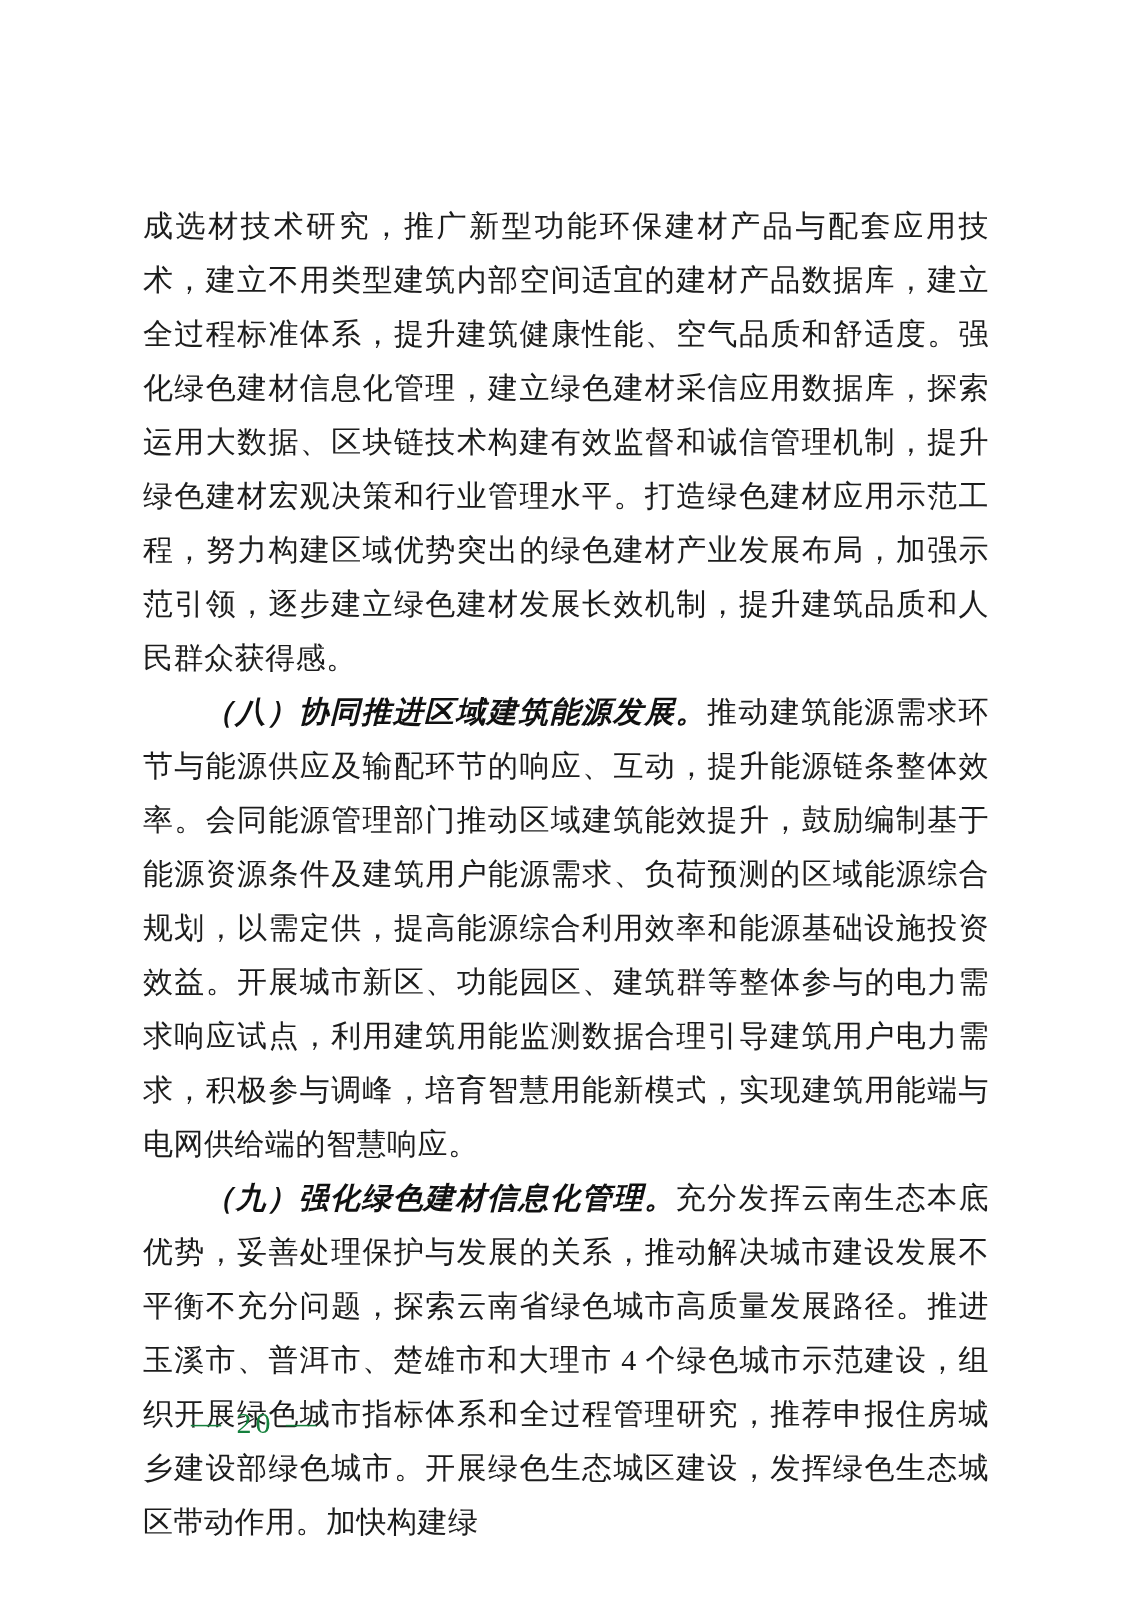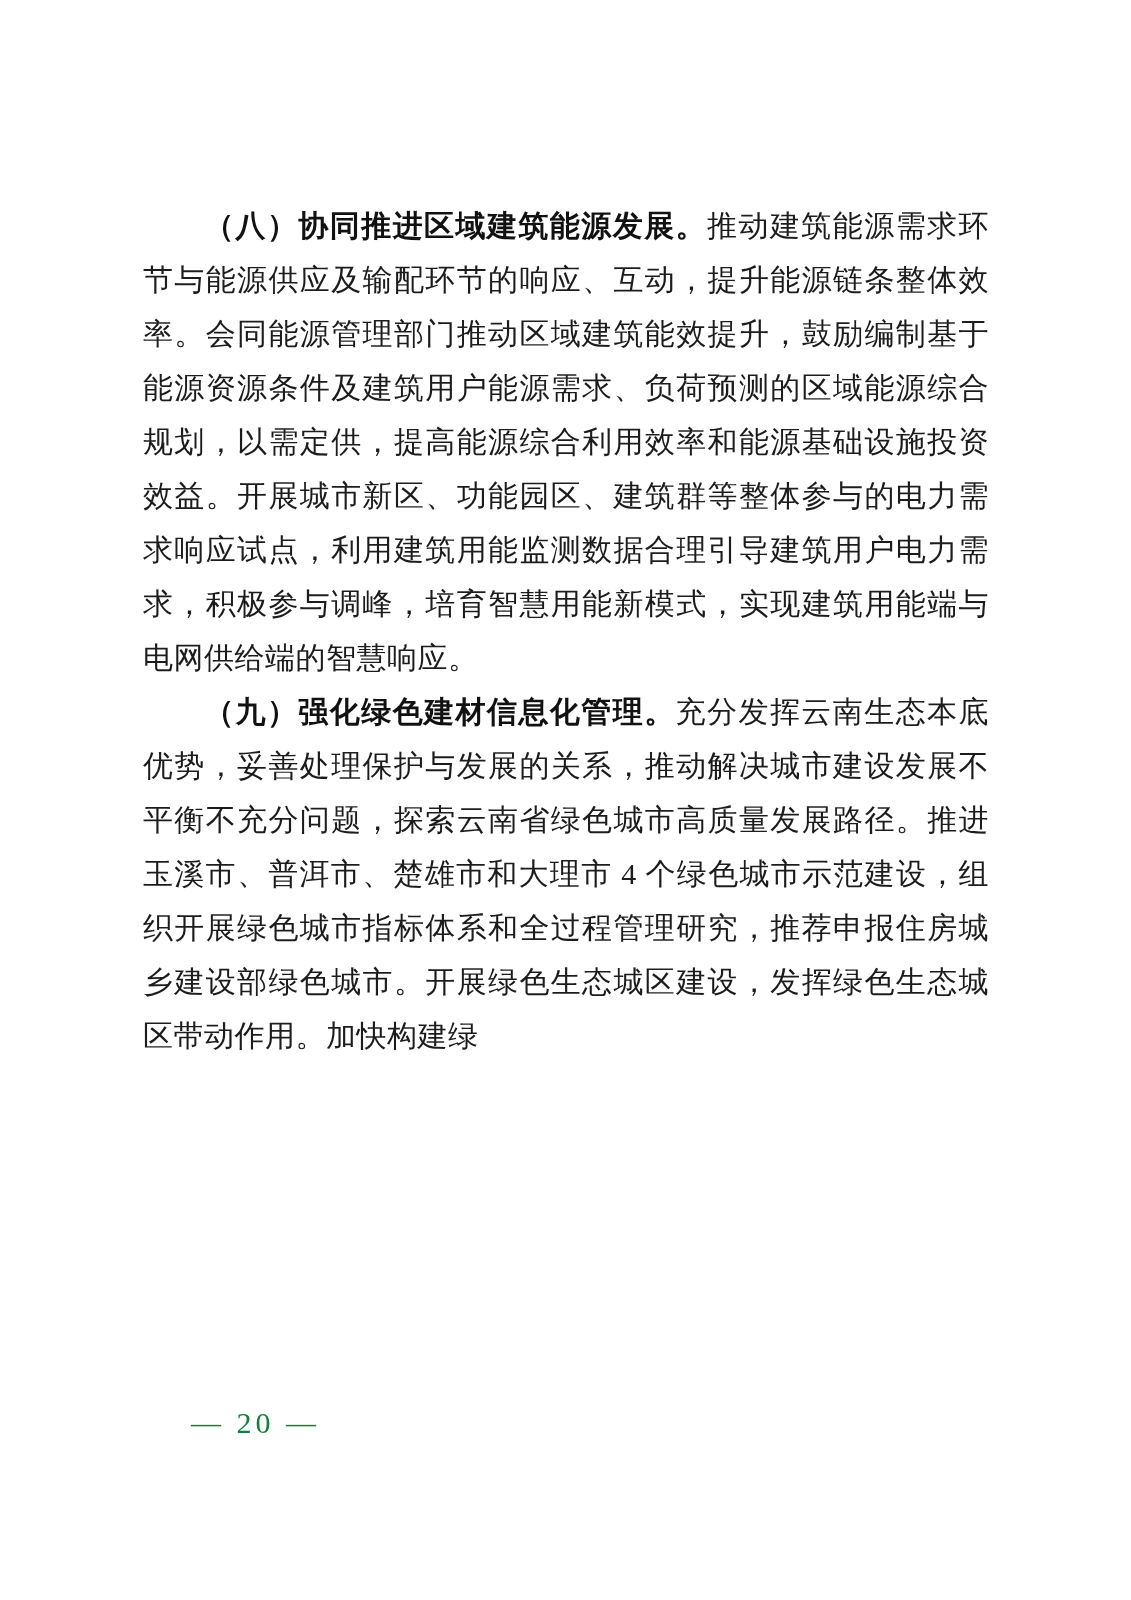--- a/index.html
+++ b/index.html
@@ -31,36 +31,38 @@
     text-justify: inter-ideograph;
     letter-spacing: 0.5px;
     word-break: break-all;
   }
   .para.indent {
     text-indent: 61px;
   }
   .para .lead {
     font-weight: 700;
     color: #111111;
+    font-style: italic;
   }
   .page-number {
     position: absolute;
     left: 191px;
     top: 1406px;
     font-size: 30px;
     letter-spacing: 4px;
     color: #15803d;
   }
 </style>
 </head>
 <body>
 
 <div class="doc-page">
   <div class="doc-body">
 
+    <p class="para"><span>成选材技术研究，推广新型功能环保建材产品与配套应用技术，建立不用类型建筑内部空间适宜的建材产品数据库，建立全过程标准体系，提升建筑健康性能、空气品质和舒适度。强化绿色建材信息化管理，建立绿色建材采信应用数据库，探索运用大数据、区块链技术构建有效监督和诚信管理机制，提升绿色建材宏观决策和行业管理水平。打造绿色建材应用示范工程，努力构建区域优势突出的绿色建材产业发展布局，加强示范引领，逐步建立绿色建材发展长效机制，提升建筑品质和人民群众获得感。</span></p>
 
     <p class="para indent"><span class="lead">（八）协同推进区域建筑能源发展。</span><span>推动建筑能源需求环节与能源供应及输配环节的响应、互动，提升能源链条整体效率。会同能源管理部门推动区域建筑能效提升，鼓励编制基于能源资源条件及建筑用户能源需求、负荷预测的区域能源综合规划，以需定供，提高能源综合利用效率和能源基础设施投资效益。开展城市新区、功能园区、建筑群等整体参与的电力需求响应试点，利用建筑用能监测数据合理引导建筑用户电力需求，积极参与调峰，培育智慧用能新模式，实现建筑用能端与电网供给端的智慧响应。</span></p>
 
     <p class="para indent"><span class="lead">（九）强化绿色建材信息化管理。</span><span>充分发挥云南生态本底优势，妥善处理保护与发展的关系，推动解决城市建设发展不平衡不充分问题，探索云南省绿色城市高质量发展路径。推进玉溪市、普洱市、楚雄市和大理市 4 个绿色城市示范建设，组织开展绿色城市指标体系和全过程管理研究，推荐申报住房城乡建设部绿色城市。开展绿色生态城区建设，发挥绿色生态城区带动作用。加快构建绿</span></p>
 
   </div>
 
   <div class="page-number">— 20 —</div>
 </div>
 

